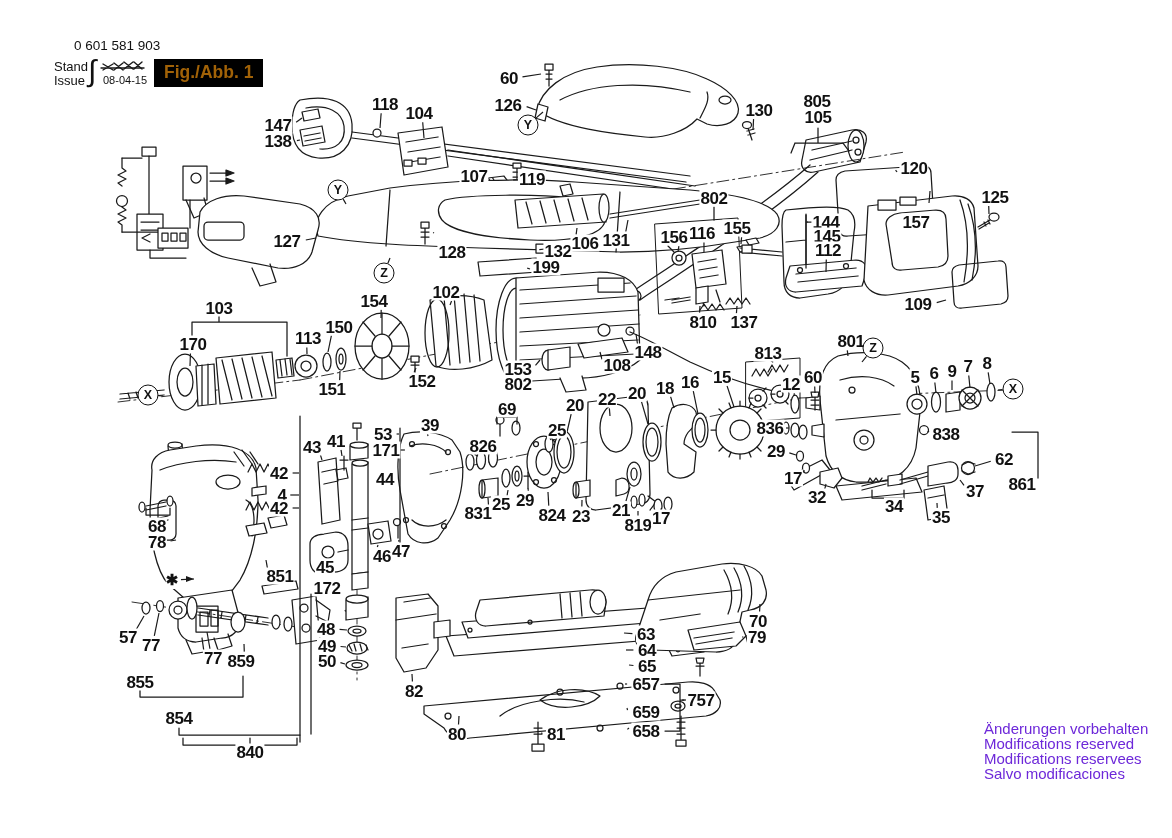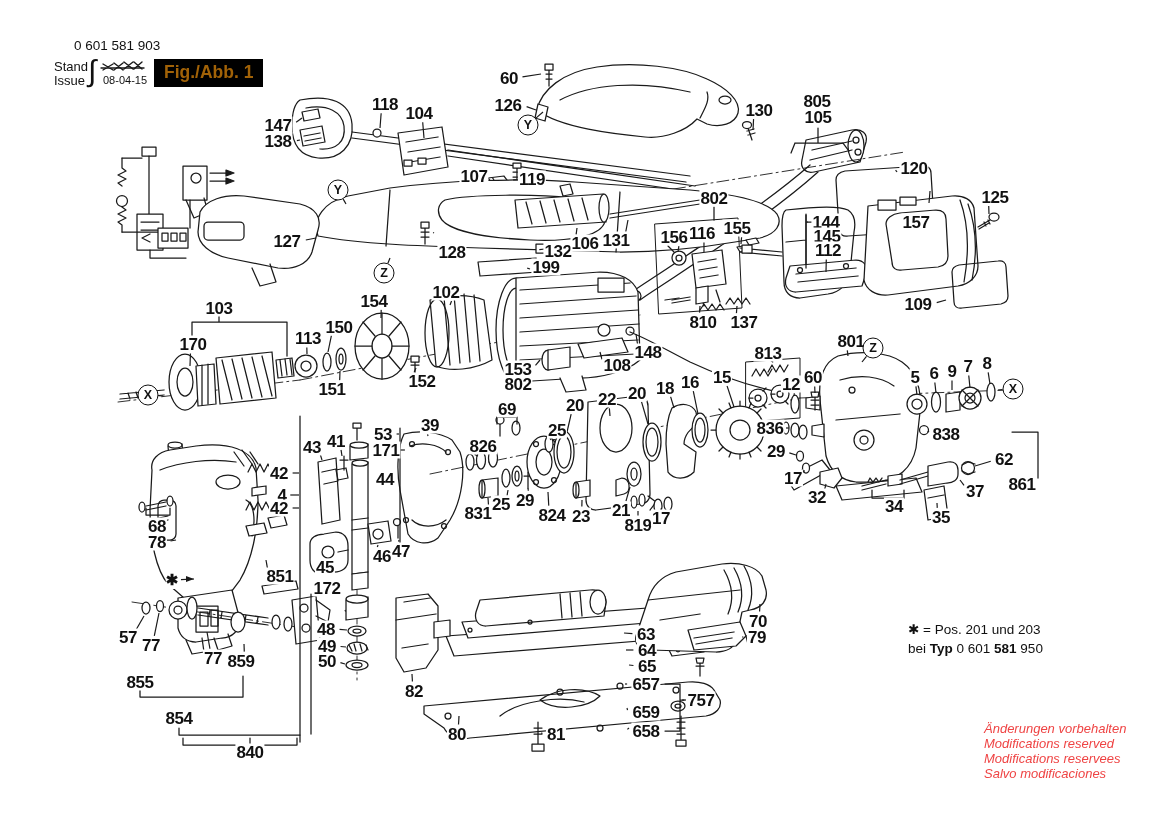--- a/index.html
+++ b/index.html
@@ -13,21 +13,21 @@
           justify-content:center;background:#fff;line-height:1;}
   .star{position:absolute;transform:translate(-50%,-50%);font-weight:bold;font-size:15px;background:#fff;}
   #partnum{position:absolute;left:74px;top:38px;font-size:13.5px;}
   #standissue{position:absolute;left:54px;top:60px;font-size:13px;line-height:14px;}
   #brace{position:absolute;left:88px;top:54px;font-size:30px;font-weight:normal;}
   #issuedate{position:absolute;left:103px;top:74px;font-size:11px;}
   #figbox{position:absolute;left:154px;top:59px;background:#000;color:#a16207;font-weight:bold;
           font-size:17.5px;padding:3px 10px 4px 10px;}
   #star-note{position:absolute;left:908px;top:620px;font-size:13.5px;line-height:19px;}
   #star-note b{font-weight:bold;}
-  #footer{position:absolute;left:984px;top:721px;font-size:13px;line-height:15px;color:#ef4444;font-style:italic;}
+  #footer{position:absolute;left:984px;top:721px;font-size:15px;line-height:15px;color:#6d28d9;}
 </style>
 </head>
 <body>
 
 <div class="canvas">
 
   <svg class="layer" width="1172" height="838">
     <g stroke="#1a1a1a" stroke-width="1.25" fill="none" stroke-linecap="round" stroke-linejoin="round">
 
       <g stroke-width="1.4">
@@ -674,24 +674,20 @@
 
   <div id="partnum">0 601 581 903</div>
   <div id="standissue">
     <div>Stand</div>
     <div>Issue</div>
   </div>
   <div id="brace">∫</div>
   <div id="issuedate">08-04-15</div>
   <div id="figbox">Fig./Abb. 1</div>
 
-  <div id="star-note">
-    <div>✱ = Pos. 201 und 203</div>
-    <div><span>bei </span><b>Typ</b><span> 0 601 </span><b>581</b><span> 950</span></div>
-  </div>
 
   <div id="footer">
     <div>Änderungen vorbehalten</div>
     <div>Modifications reserved</div>
     <div>Modifications reservees</div>
     <div>Salvo modificaciones</div>
   </div>
 </div>
 
 </body></html>

